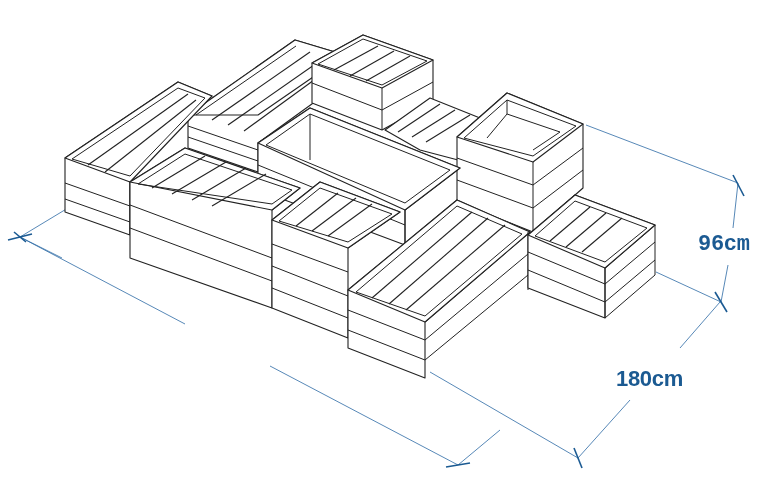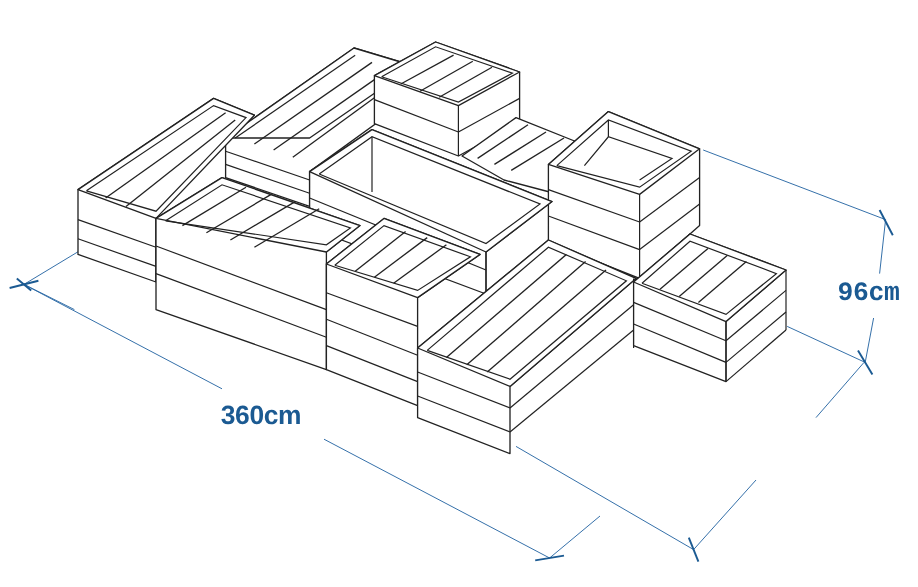--- a/index.html
+++ b/index.html
@@ -165,15 +165,15 @@
       <line class="line" x1="528" y1="252" x2="605" y2="284"></line>
       <line class="line" x1="528" y1="270" x2="605" y2="302"></line>
       <line class="line" x1="605" y1="268" x2="605" y2="318"></line>
       <line class="line" x1="605" y1="284" x2="655" y2="242"></line>
       <line class="line" x1="605" y1="302" x2="655" y2="260"></line>
       <line class="line" x1="655" y1="225" x2="655" y2="275"></line>
       <line class="line" x1="605" y1="318" x2="655" y2="275"></line>
     </g>
   </svg>
 
-  <div class="dim-label" style="left:184px; top:333px;">360cm</div>
+  <div class="dim-label" style="left:616px; top:366px;">180cm</div>
   <div class="dim-label" style="left:698px; top:232px;font-family:Liberation Mono, monospace;">96cm</div>
 </div>
 
 </body></html>

